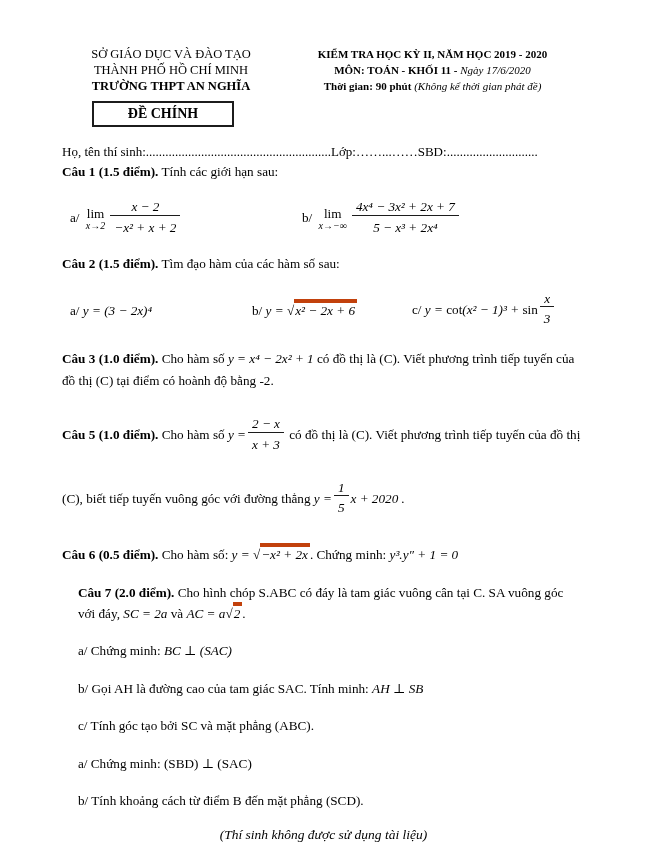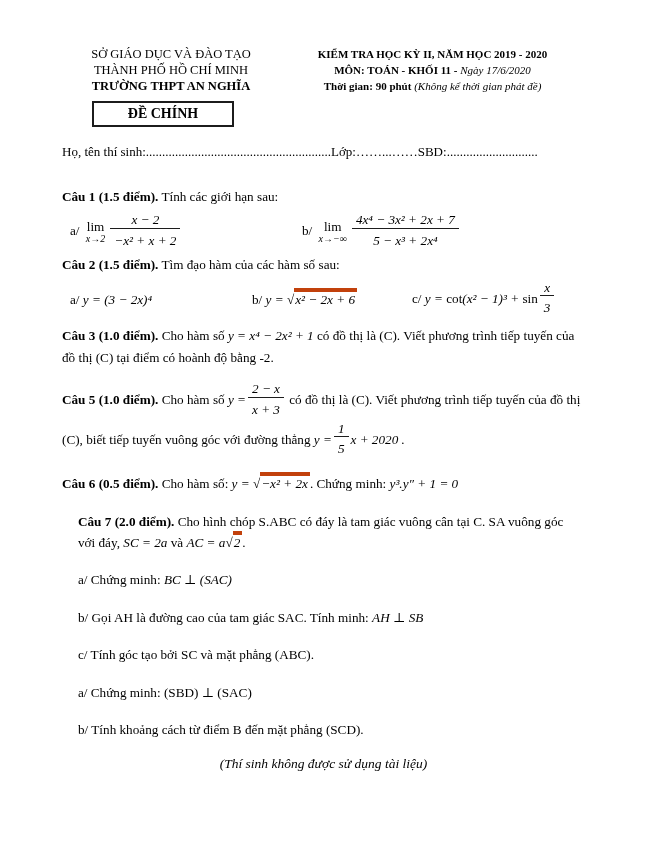--- a/index.html
+++ b/index.html
@@ -19,27 +19,27 @@
     border:2px solid #1c1c1c;width:130px;margin:7px 16px 0 30px;
     text-align:center;font-weight:bold;font-size:14px;padding:3px 4px;
   }
   
   .student{margin-top:17px;font-size:13px;white-space:nowrap;overflow:hidden;}
   
   .q{font-size:13.2px;line-height:1.62;}
   .qt{font-weight:bold;}
   .m{font-style:italic;}
   .rm{font-style:normal;}
-  .qhead{margin-top:26px;}
+  .qhead{margin-top:1px;}
   .frow{display:flex;align-items:center;margin:5px 0 2px 0;}
   .cell{flex:0 0 auto;}
   .c-a1{width:232px;padding-left:8px;}
   .c-a2{width:182px;padding-left:8px;}
   .c-b2{width:160px;}
-  .frac{display:inline-block;vertical-align:middle;text-align:center;margin:0 2px;line-height:1.15;}
+  .frac{display:inline-block;vertical-align:middle;text-align:center;margin:12px 2px;line-height:1.15;}
   .frac .n{display:block;padding:0 4px;border-bottom:1px solid #1c1c1c;}
   .frac .d{display:block;padding:4px 4px;}
   .lim{display:inline-block;vertical-align:middle;text-align:center;margin:0 3px;}
   .lim .w{display:block;line-height:1.05;font-style:normal;}
   .lim .s{display:block;font-size:10px;line-height:1.1;font-style:italic;}
   .sqrt{white-space:nowrap;}
   .sqrt .sign{font-style:normal;}
   .sqrt .rad{border-top:4px solid #c2410c;padding:0 2px 0 1px;}
   .para{margin-top:6px;}
   .sub{margin:16px;}

